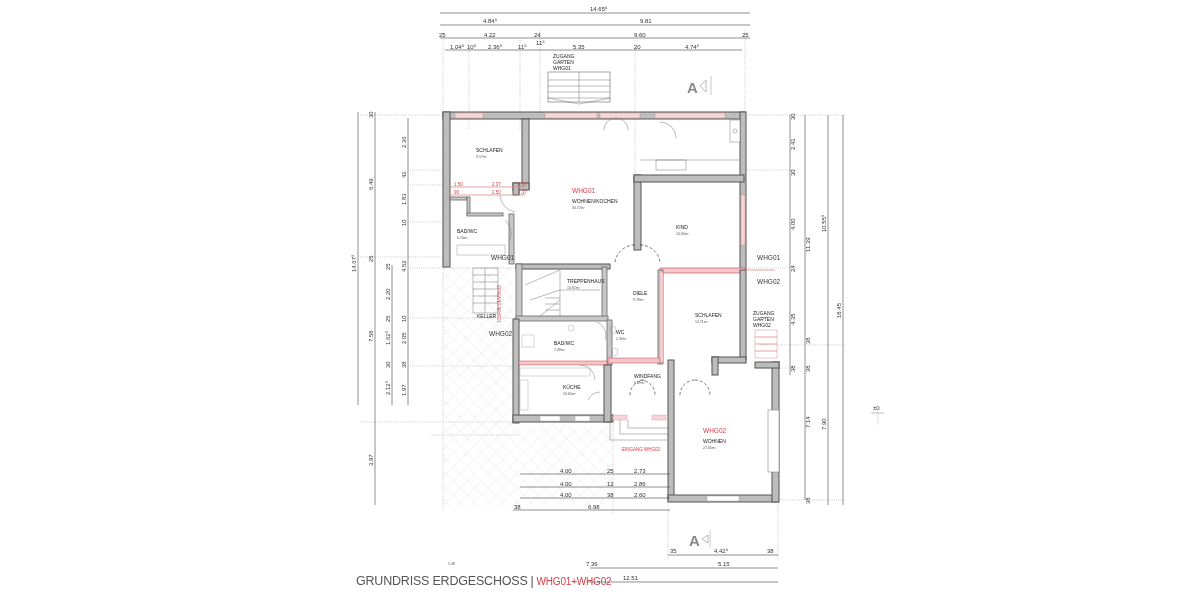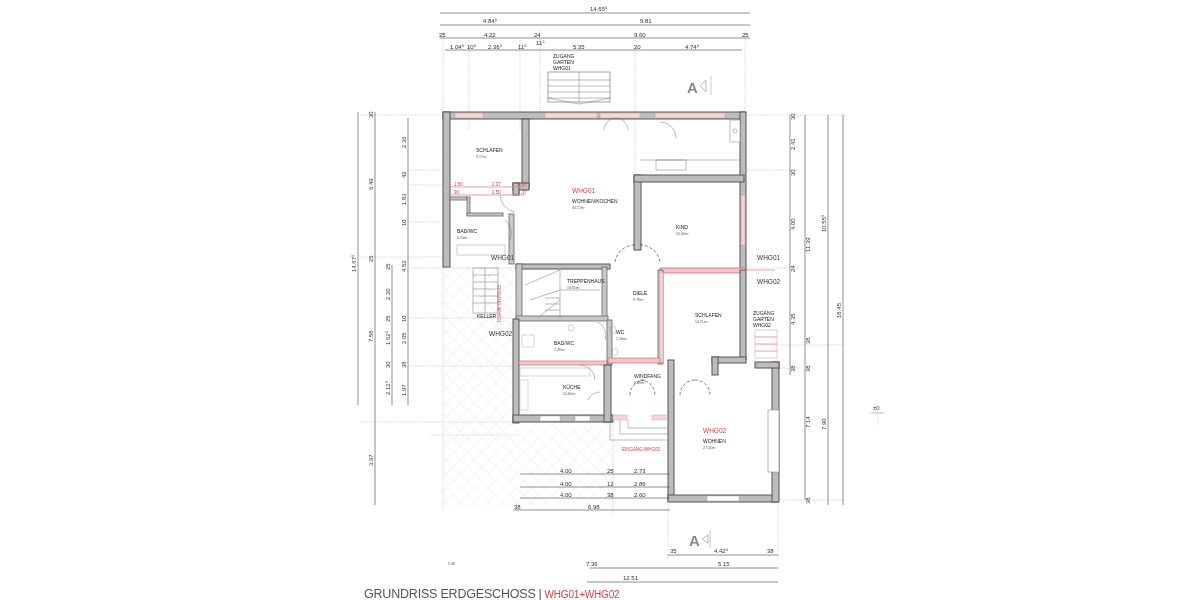--- a/index.html
+++ b/index.html
@@ -6,21 +6,21 @@
   body{width:1200px;height:600px;overflow:hidden;position:relative;font-family:"Liberation Sans",sans-serif;}
   svg{position:absolute;left:0;top:0;}
   .dim{font-family:"Liberation Sans",sans-serif;font-size:6px;fill:#333;}
   .dimv{font-family:"Liberation Sans",sans-serif;font-size:6px;fill:#333;}
   .room{font-family:"Liberation Sans",sans-serif;font-size:5px;fill:#222;}
   .area{font-family:"Liberation Sans",sans-serif;font-size:3.5px;fill:#555;}
   .unit{font-family:"Liberation Sans",sans-serif;font-size:6.5px;fill:#d0404a;}
   .unitlbl{font-family:"Liberation Sans",sans-serif;font-size:6.5px;fill:#333;}
   .red{font-family:"Liberation Sans",sans-serif;font-size:4.5px;fill:#d0404a;}
   .sec{font-family:"Liberation Sans",sans-serif;font-size:15px;fill:#888;font-weight:bold;}
-  .title-wrap{position:absolute;left:356px;top:587px;font-size:12.5px;color:#555;white-space:nowrap;letter-spacing:-0.2px;margin-left:8px;}
+  .title-wrap{position:absolute;left:356px;top:574px;font-size:12.5px;color:#555;white-space:nowrap;letter-spacing:-0.2px;}
   .title-wrap .sep{color:#555;margin:0 3px;}
   .title-wrap .units{color:#d0404a;font-size:10px;}
   .wall{fill:#bdbdbd;stroke:#555;stroke-width:1;}
   .wallin{fill:#c8c8c8;stroke:#666;stroke-width:0.8;}
   .dl{stroke:#444;stroke-width:0.6;fill:none;}
   .dot{stroke:#aaa;stroke-width:0.6;stroke-dasharray:1,1.2;fill:none;}
   .redl{stroke:#e08a8f;stroke-width:0.8;fill:none;}
   .door{stroke:#222;stroke-width:0.6;fill:none;stroke-dasharray:3,2;}
   .thin{stroke:#777;stroke-width:0.5;fill:none;}
 </style>

